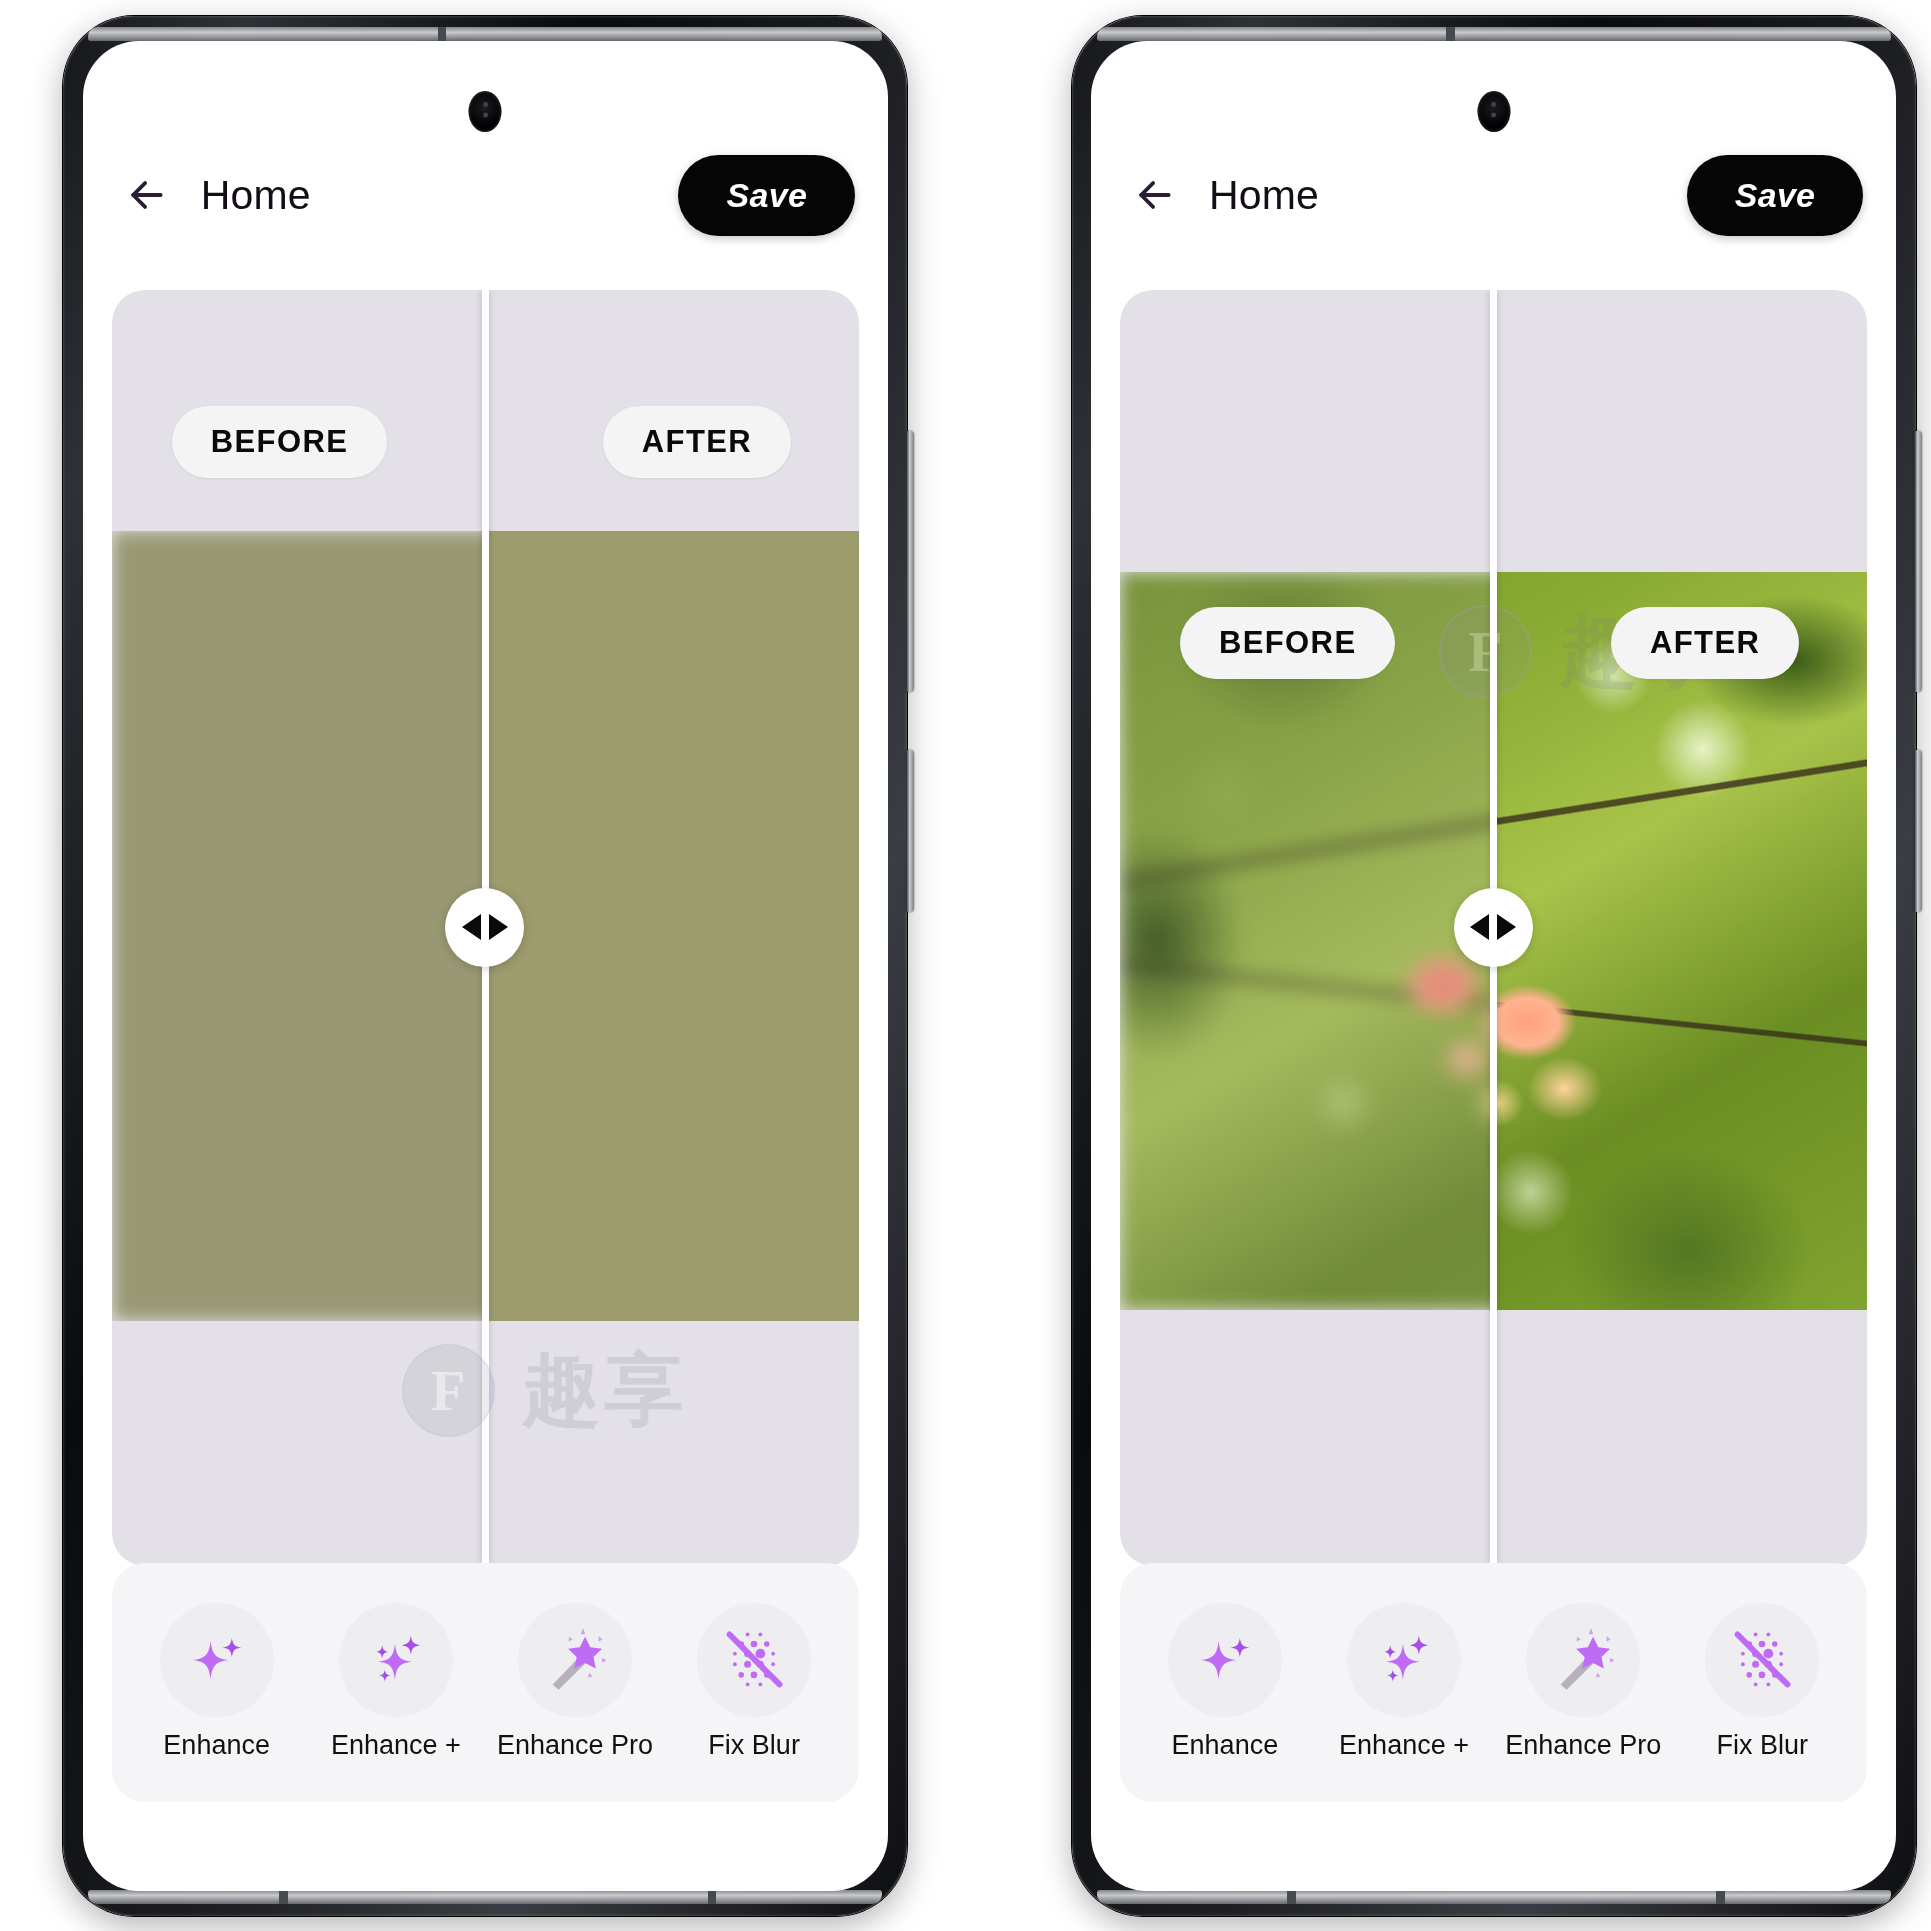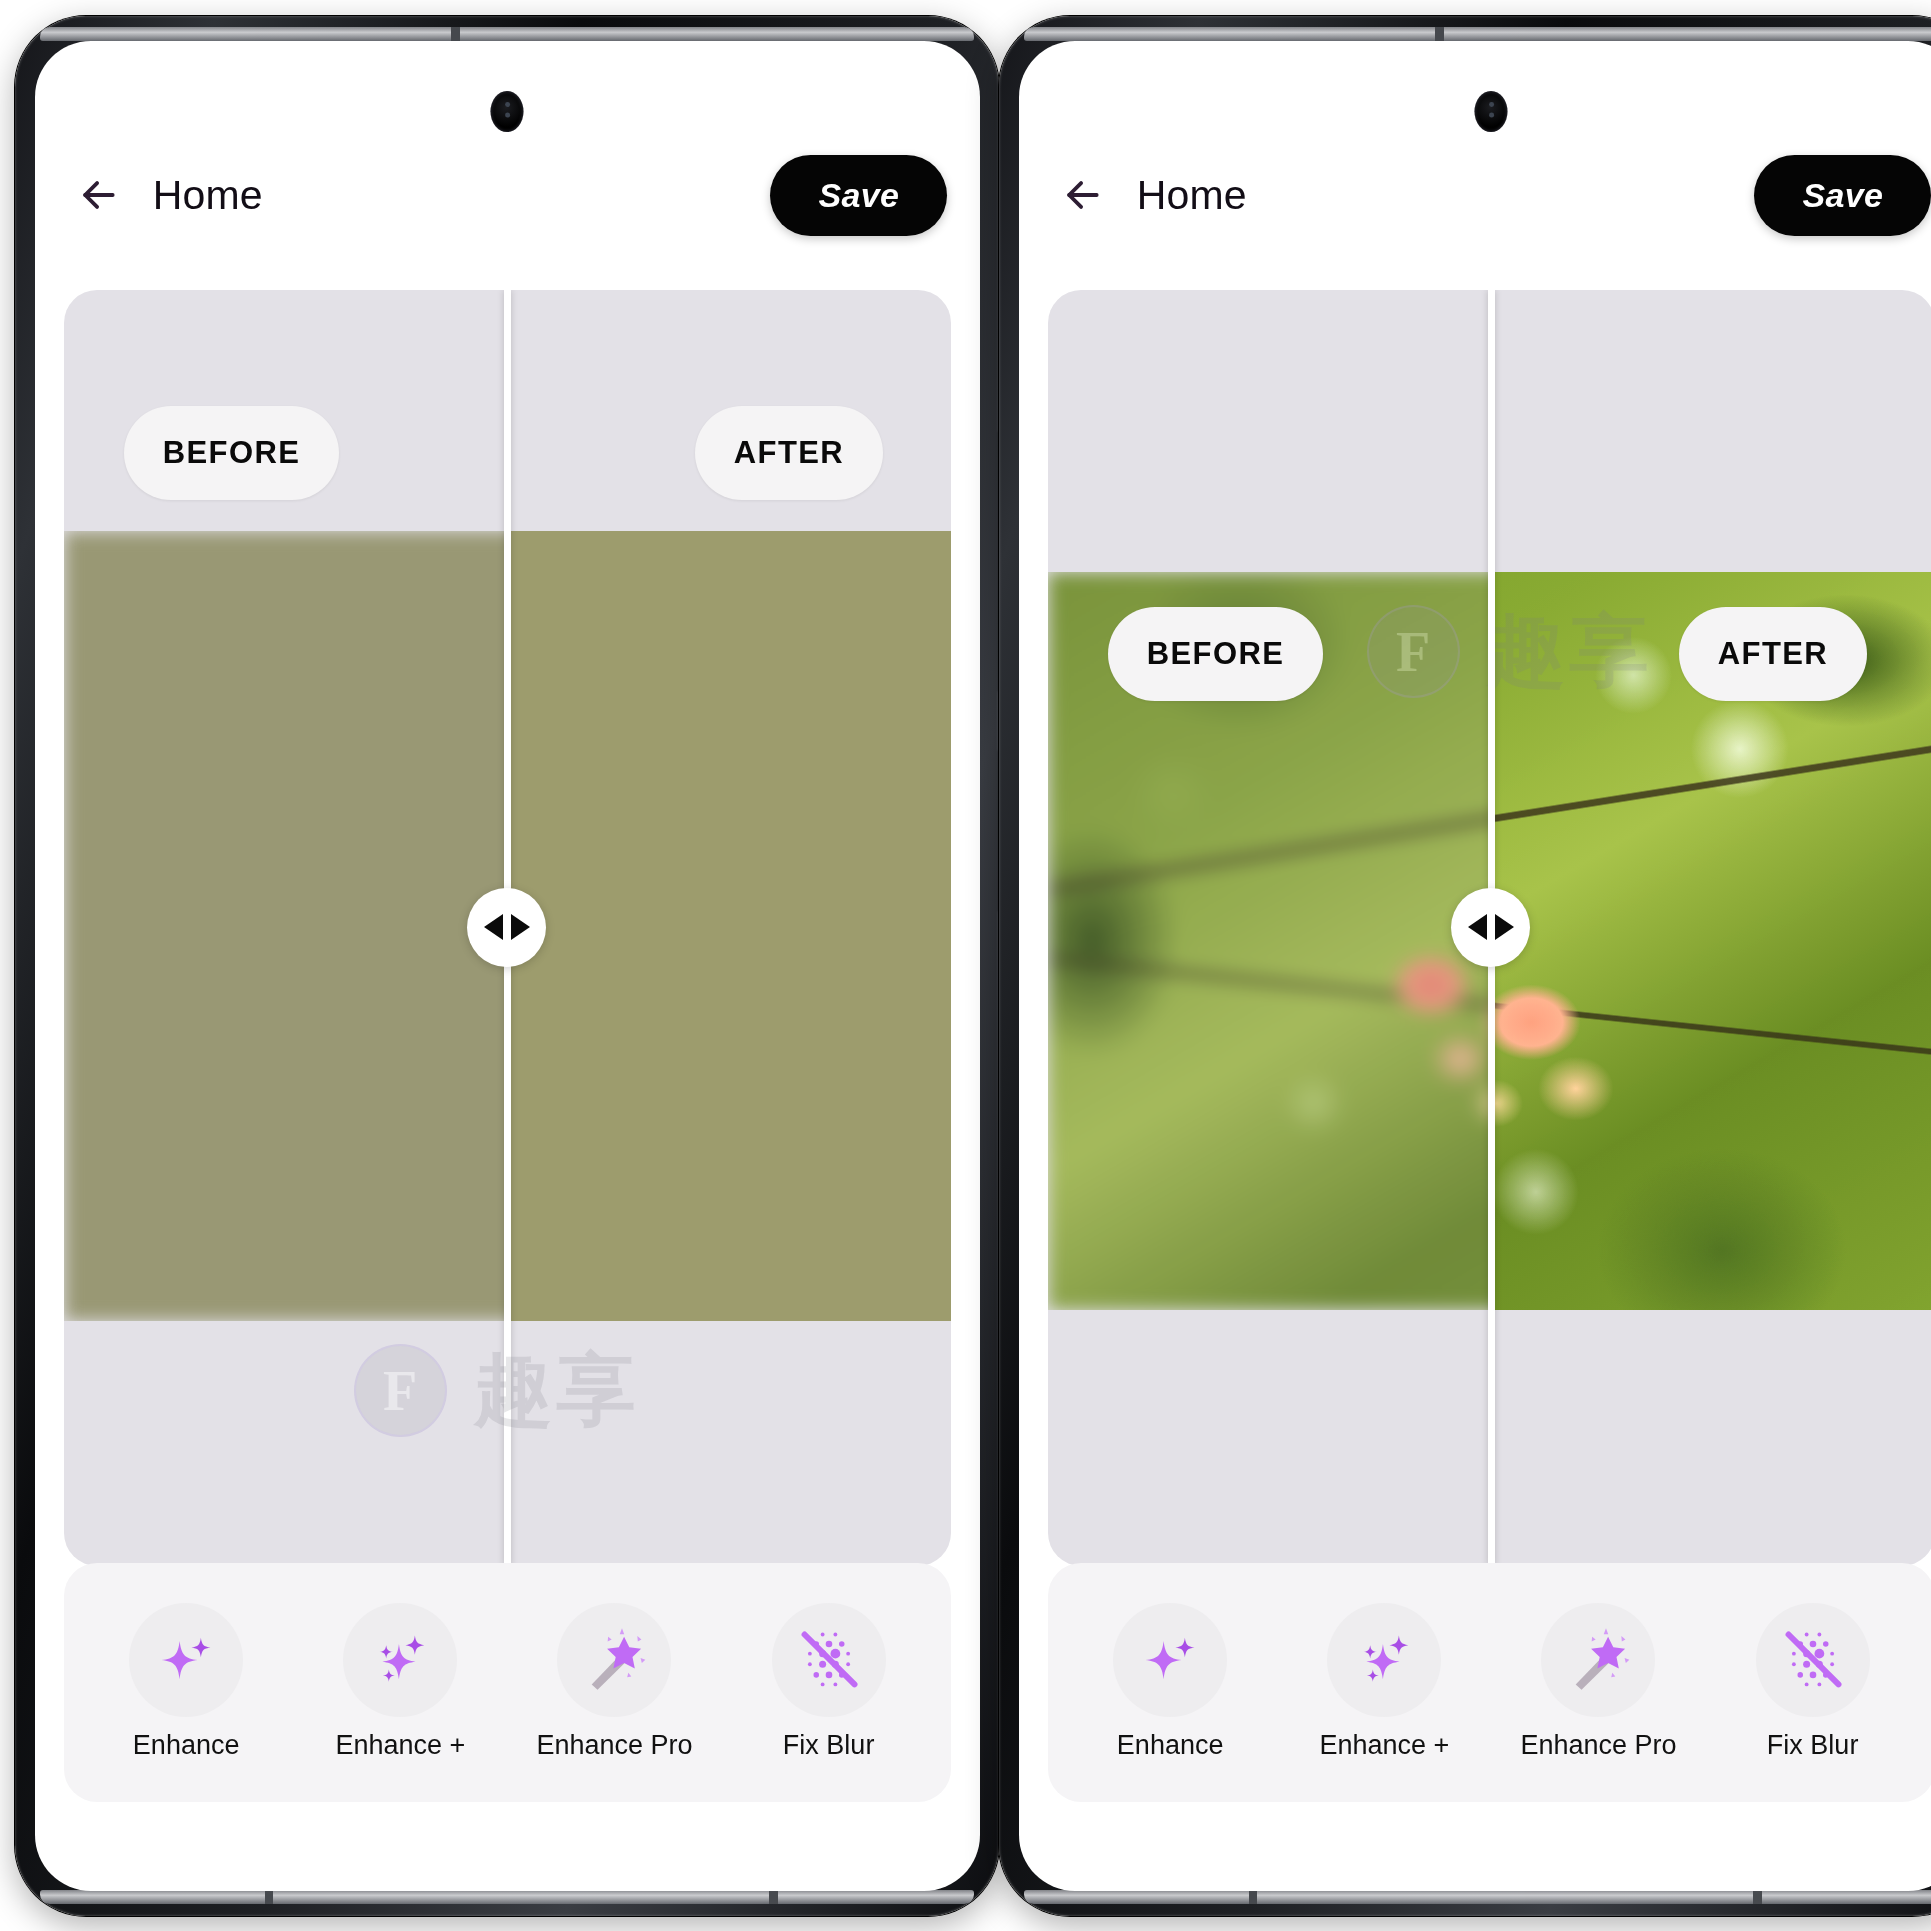--- a/index.html
+++ b/index.html
@@ -20,23 +20,24 @@
     background: #ffffff;
     display: flex;
     justify-content: space-between;
     align-items: center;
     padding: 0 15.4px;
   }
 
   
   .device {
     position: relative;
-    width: 984px;
+    width: 844px;
     height: 1900px;
     flex: 0 0 auto;
+    margin-left: 48px;
   }
 
   .device-frame {
     position: absolute;
     inset: 0;
     border-radius: 71px;
     background: linear-gradient(110deg, #15161a 0%, #2e3136 12%, #0a0b0d 34%,
                                 #1e2024 56%, #3a3d43 74%, #0d0e11 100%);
     box-shadow: 0 0 0 1px #000,
                 0 9.7px 33px rgba(0,0,0,0.30),
@@ -247,21 +248,21 @@
       
       linear-gradient(150deg, #78962f 0%, #8aa83c 26%, #a7bf52 48%, #6d8c2c 72%, #82a138 100%);
     background-color: #82a138;
   }
 
   
   .pill {
     position: absolute;
     background: #f5f4f5;
     border-radius: 965px;
-    padding: 29px 39px;
+    padding: 18px 39px;
     font-size: 31px;
     font-weight: 700;
     letter-spacing: 1.4px;
     color: #0a0a0a;
     cursor: pointer;
     box-shadow: 0 1px 2.9px rgba(0,0,0,.07);
     white-space: nowrap;
   }
   .pill.before { left: 60px; }
   .pill.after  { right: 68px; }

